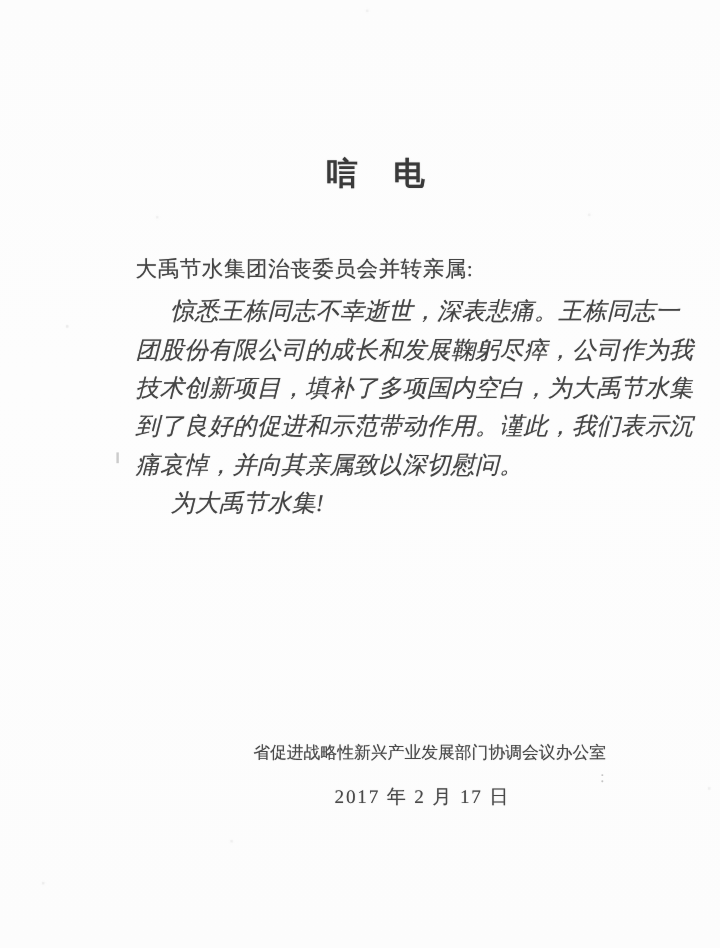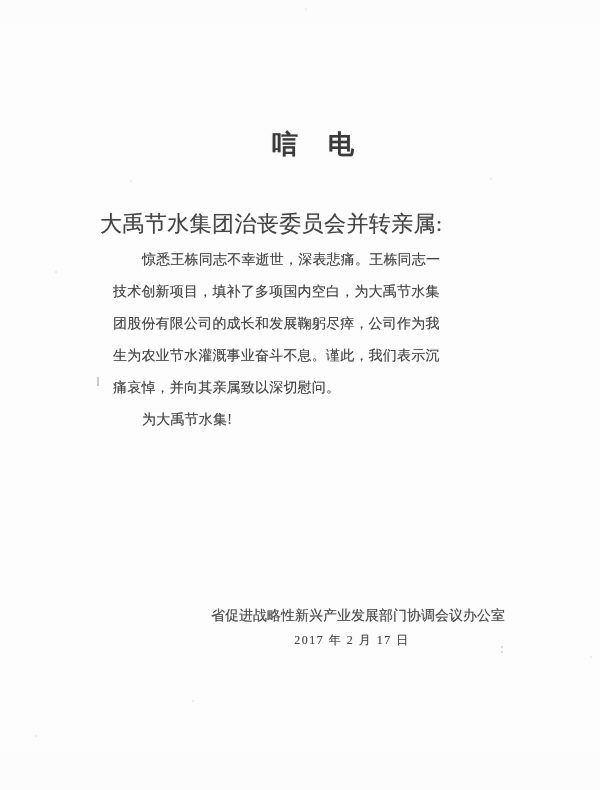--- a/index.html
+++ b/index.html
@@ -30,60 +30,62 @@
     transform: translateX(14px);
     font-size: 26px;
     font-weight: bold;
     letter-spacing: 2px;
     color: #3a3a3a;
     text-shadow: 0 0 1px rgba(70,70,70,0.45);
     white-space: nowrap;
   }
   .salutation {
     position: absolute;
-    left: 100px;
+    left: 113px;
     top: 212px;
-    font-size: 22px;
+    font-size: 18px;
     line-height: 24px;
     letter-spacing: 0.4px;
     white-space: nowrap;
     text-shadow: 0 0 0.8px rgba(80,80,80,0.55);
   }
   .body-block {
     position: absolute;
     left: 113px;
     top: 244px;
-    font-size: 14px;
+    font-size: 20px;
     line-height: 32px;
     letter-spacing: 0.2px;
     text-shadow: 0 0 0.8px rgba(80,80,80,0.55);
+    font-style: italic;
   }
   .body-block .line {
     white-space: nowrap;
   }
   .body-block .indent {
     text-indent: 29px;
   }
   .sig-block {
     position: absolute;
     top: 607px;
     left: 211px;
     width: 282px;
     text-align: center;
     text-shadow: 0 0 0.8px rgba(80,80,80,0.5);
   }
   .signature {
     font-size: 14px;
     letter-spacing: 0px;
     white-space: nowrap;
     color: #4a4a4a;
+    margin-top: 12px;
   }
   .date {
-    margin-top: 7px;
-    font-size: 12px;
+    margin-top: 17px;
+    font-size: 16px;
     letter-spacing: 1.5px;
     white-space: nowrap;
     color: #4a4a4a;
   }
   
   .artifact-colon {
     position: absolute;
     left: 500px;
     top: 641px;
     font-size: 14px;
@@ -120,23 +122,23 @@
   <div class="scan-noise"></div>
 
   <div class="scan-layer">
 
     <div class="doc-title">唁　电</div>
 
     <div class="salutation">大禹节水集团治丧委员会并转亲属:</div>
 
     <div class="body-block">
       <div class="line indent">惊悉王栋同志不幸逝世，深表悲痛。王栋同志一</div>
+      <div class="line">团股份有限公司的成长和发展鞠躬尽瘁，公司作为我</div>
       <div class="line">技术创新项目，填补了多项国内空白，为大禹节水集</div>
-      <div class="line">团股份有限公司的成长和发展鞠躬尽瘁，公司作为我</div>
-      <div class="line">生为农业节水灌溉事业奋斗不息。谨此，我们表示沉</div>
+      <div class="line">到了良好的促进和示范带动作用。谨此，我们表示沉</div>
       <div class="line">痛哀悼，并向其亲属致以深切慰问。</div>
       <div class="line indent">为大禹节水集!</div>
     </div>
 
     <div class="sig-block">
       <div class="signature">省促进战略性新兴产业发展部门协调会议办公室</div>
       <div class="date">2017 年 2 月 17 日</div>
     </div>
 
     <div class="artifact-colon">:</div>

